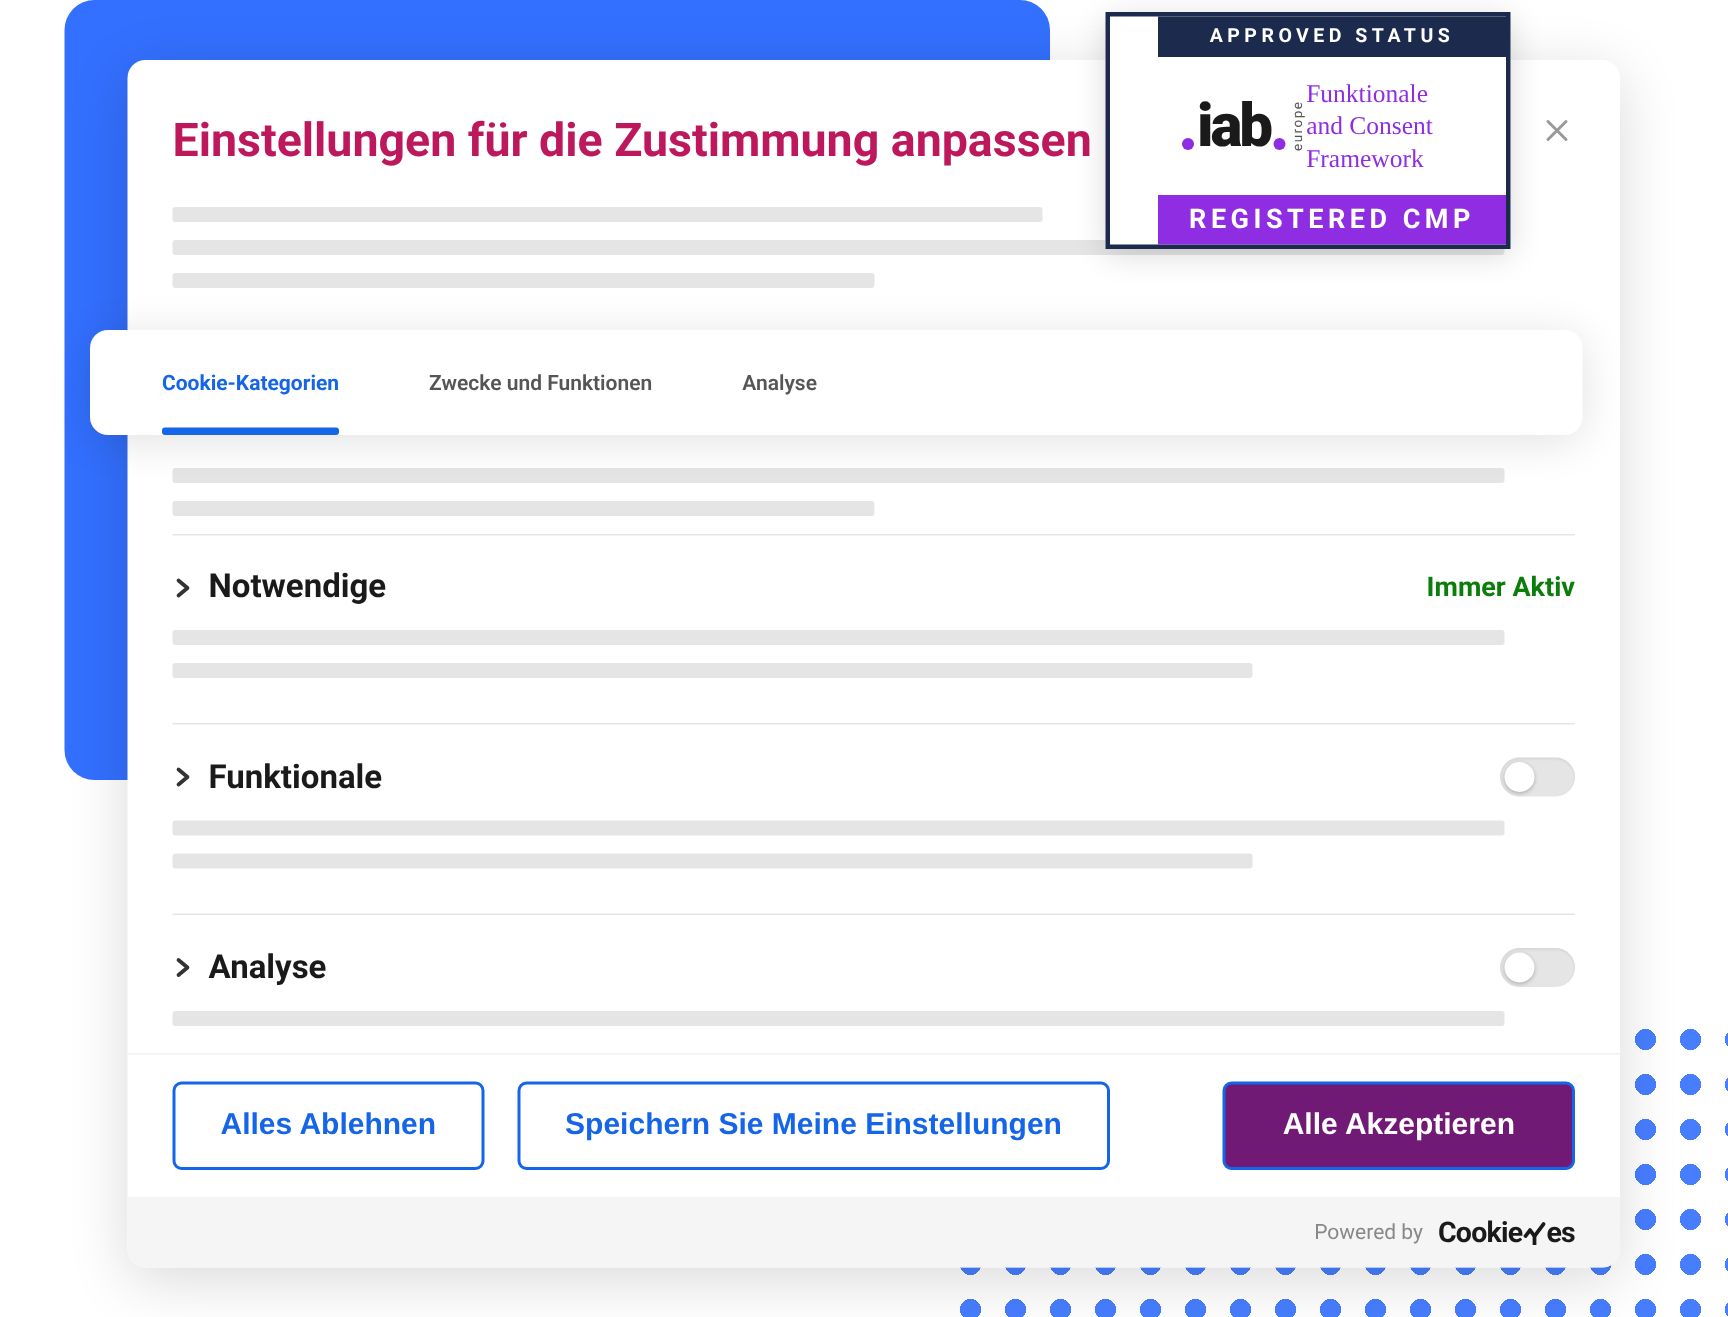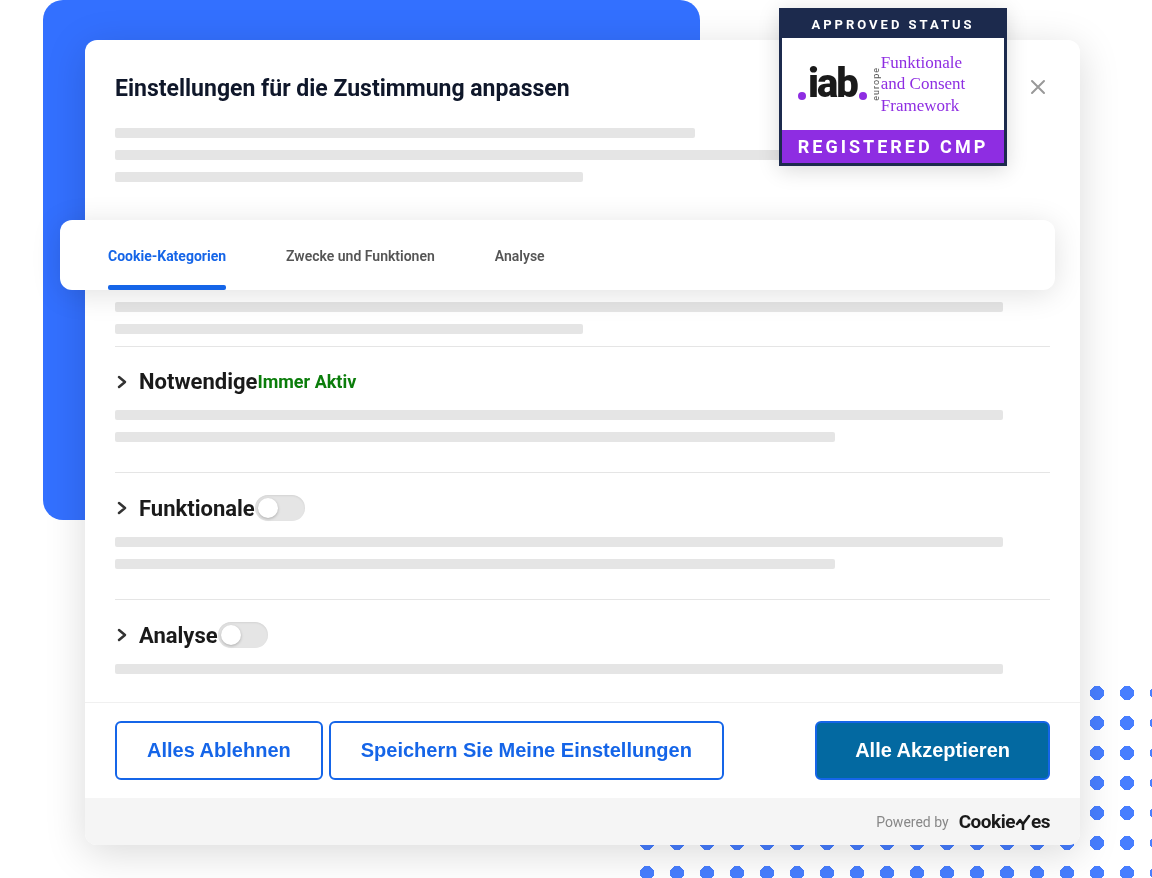--- a/index.html
+++ b/index.html
@@ -44,23 +44,23 @@
       z-index: 2;
       display: flex;
       flex-direction: column;
       overflow: hidden;
     }
     .modal-header {
       padding: 35px 30px 12px 30px;
       position: relative;
     }
     .modal-title {
-      font-size: 23px;
-      font-weight: 700;
-      color: #0f172a;
+      font-size: 31px;
+      font-weight: 700;
+      color: #be185d;
     }
     .close-btn {
       position: absolute;
       top: 35px;
       right: 30px;
       width: 24px;
       height: 24px;
       cursor: pointer;
       color: #999;
       font-size: 20px;
@@ -124,21 +124,21 @@
     .category-section {
       border-top: 1px solid #e5e5e5;
       padding: 22px 0 18px 0;
     }
     .category-section:first-of-type {
       margin-top: 22px;
     }
     .category-header {
       display: flex;
       align-items: center;
-      justify-content: flex-start;
+      justify-content: space-between;
       margin-bottom: 16px;
     }
     .category-title-wrap {
       display: flex;
       align-items: center;
       gap: 10px;
     }
     .chevron {
       width: 14px;
       height: 14px;
@@ -174,35 +174,35 @@
       left: 3px;
       width: 20px;
       height: 20px;
       background: #fff;
       border-radius: 50%;
       box-shadow: 0 1px 3px rgba(0,0,0,0.25);
     }
     .footer {
       padding: 18px 30px;
       display: flex;
-      gap: 6px;
+      gap: 22px;
       border-top: 1px solid #f0f0f0;
     }
     .btn {
       padding: 16px 30px;
       font-size: 20px;
       font-weight: 700;
       border-radius: 6px;
       cursor: pointer;
       border: 2px solid #1565e8;
       background: #fff;
       color: #1565e8;
     }
     .btn-primary {
-      background: #0369a1;
+      background: #701a75;
       color: #fff;
       border-color: #1565e8;
       margin-left: auto;
       padding: 16px 38px;
     }
     .btn-save {
       flex: 0 0 auto;
     }
     .powered {
       background: #f5f5f5;
@@ -222,25 +222,26 @@
       letter-spacing: -0.5px;
     }
     .powered-logo .y-mark {
       display: inline-block;
       position: relative;
     }
     .iab-badge {
       position: absolute;
       top: 8px;
       right: 145px;
-      width: 228px;
+      width: 270px;
       background: #fff;
       border: 3px solid #1c2a4d;
       z-index: 10;
       box-shadow: 0 4px 20px rgba(0,0,0,0.15);
+      padding-left: 32px;
     }
     .iab-top {
       background: #1c2a4d;
       color: #fff;
       text-align: center;
       padding: 6px 0;
       font-size: 13px;
       font-weight: 700;
       letter-spacing: 3px;
     }

